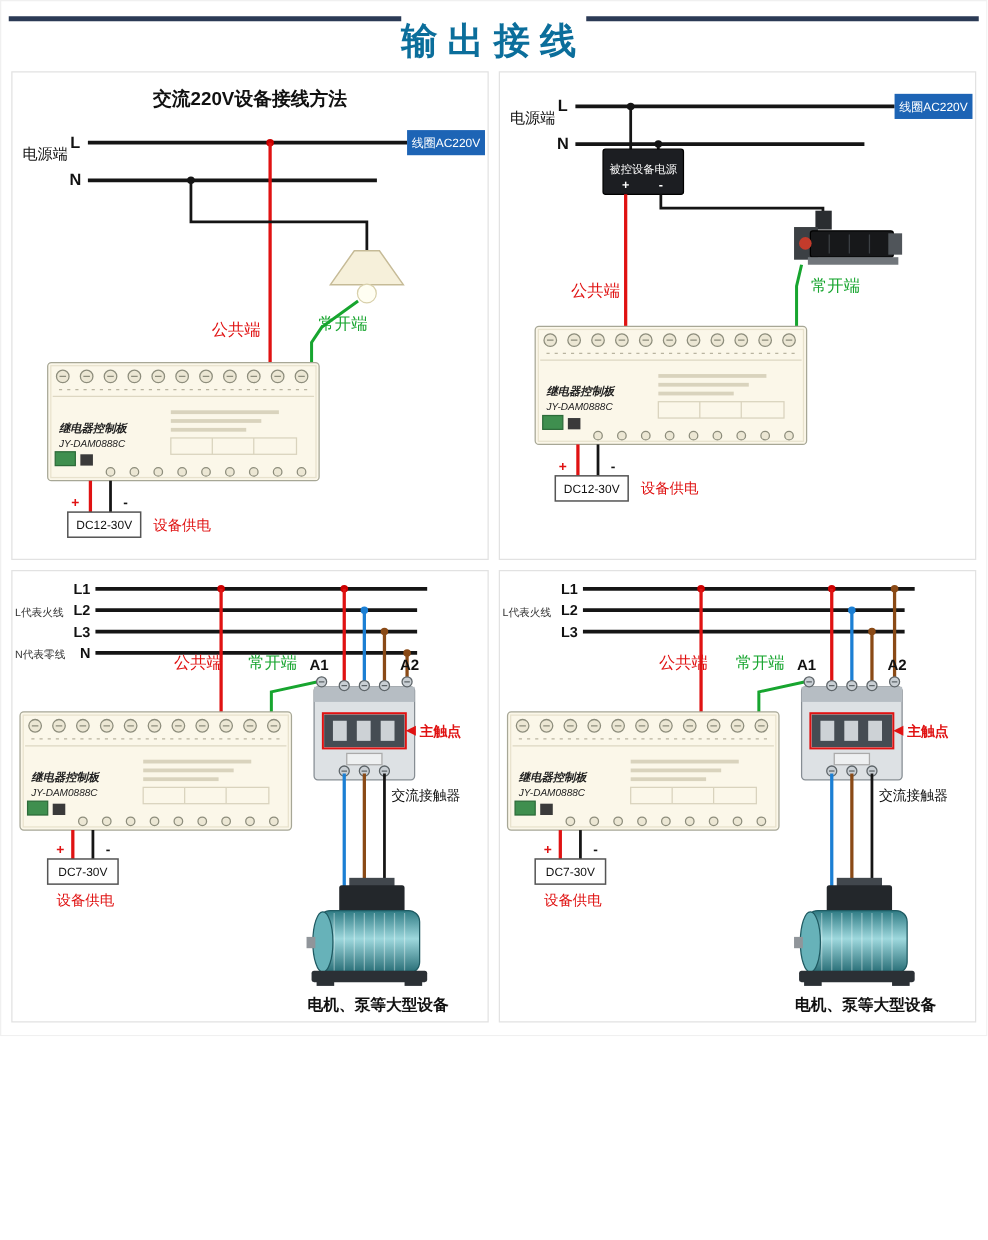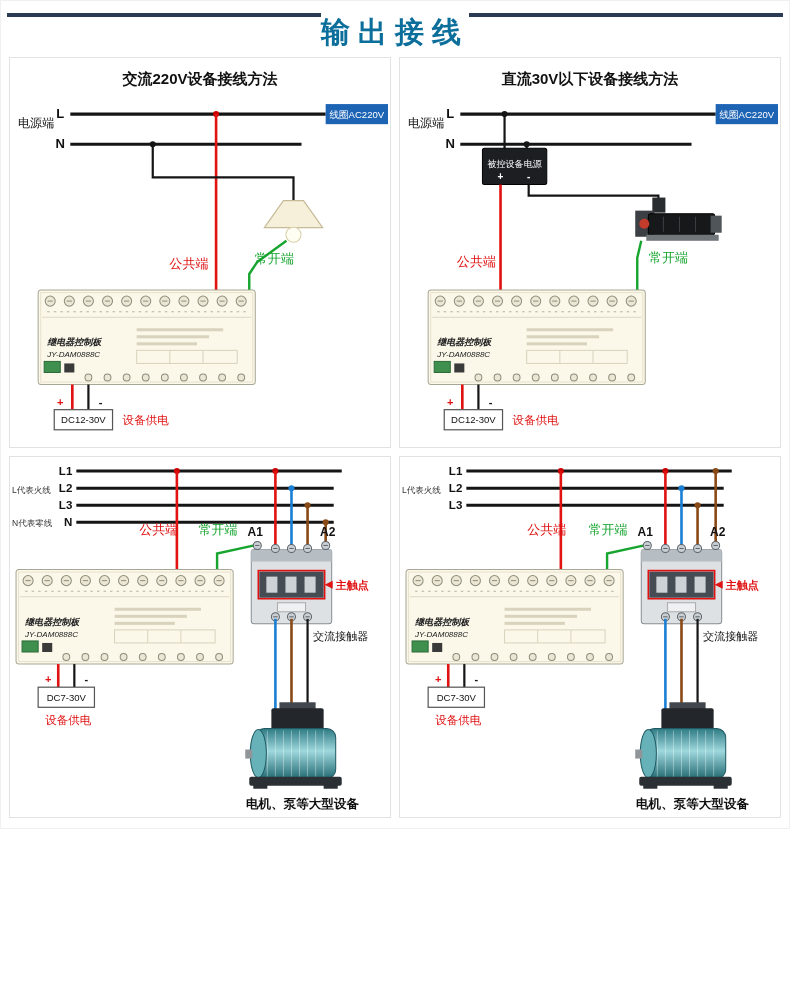--- a/index.html
+++ b/index.html
@@ -201,21 +201,20 @@
         </g>
         <text class="t-signr" x="50" y="313">+</text>
         <text class="t-signb" x="90" y="313">-</text>
         <rect class="dc-box" x="44" y="317" width="58" height="20"></rect>
         <text class="t-dc" x="73" y="330.5">DC12-30V</text>
         <text class="t-supply" x="112" y="331">设备供电</text>
       </svg>
     </section>
 
     <section class="panel">
-      <h2>直流30V以下设备接线方法</h2>
       <svg class="diagram" viewBox="0 0 378 352">
         <text class="t-power" x="8" y="36">电源端</text>
         <text class="t-line" x="50" y="27">L</text>
         <text class="t-line" x="50" y="57">N</text>
         <g>
           <line class="w-black" x1="60" y1="23" x2="314" y2="23"></line>
           <line class="w-black" x1="60" y1="53" x2="290" y2="53"></line>
         </g>
         <rect x="314" y="13" width="62" height="20" fill="#1d64b5"></rect>
         <text class="t-tag" x="345" y="26.5">线圈AC220V</text>

